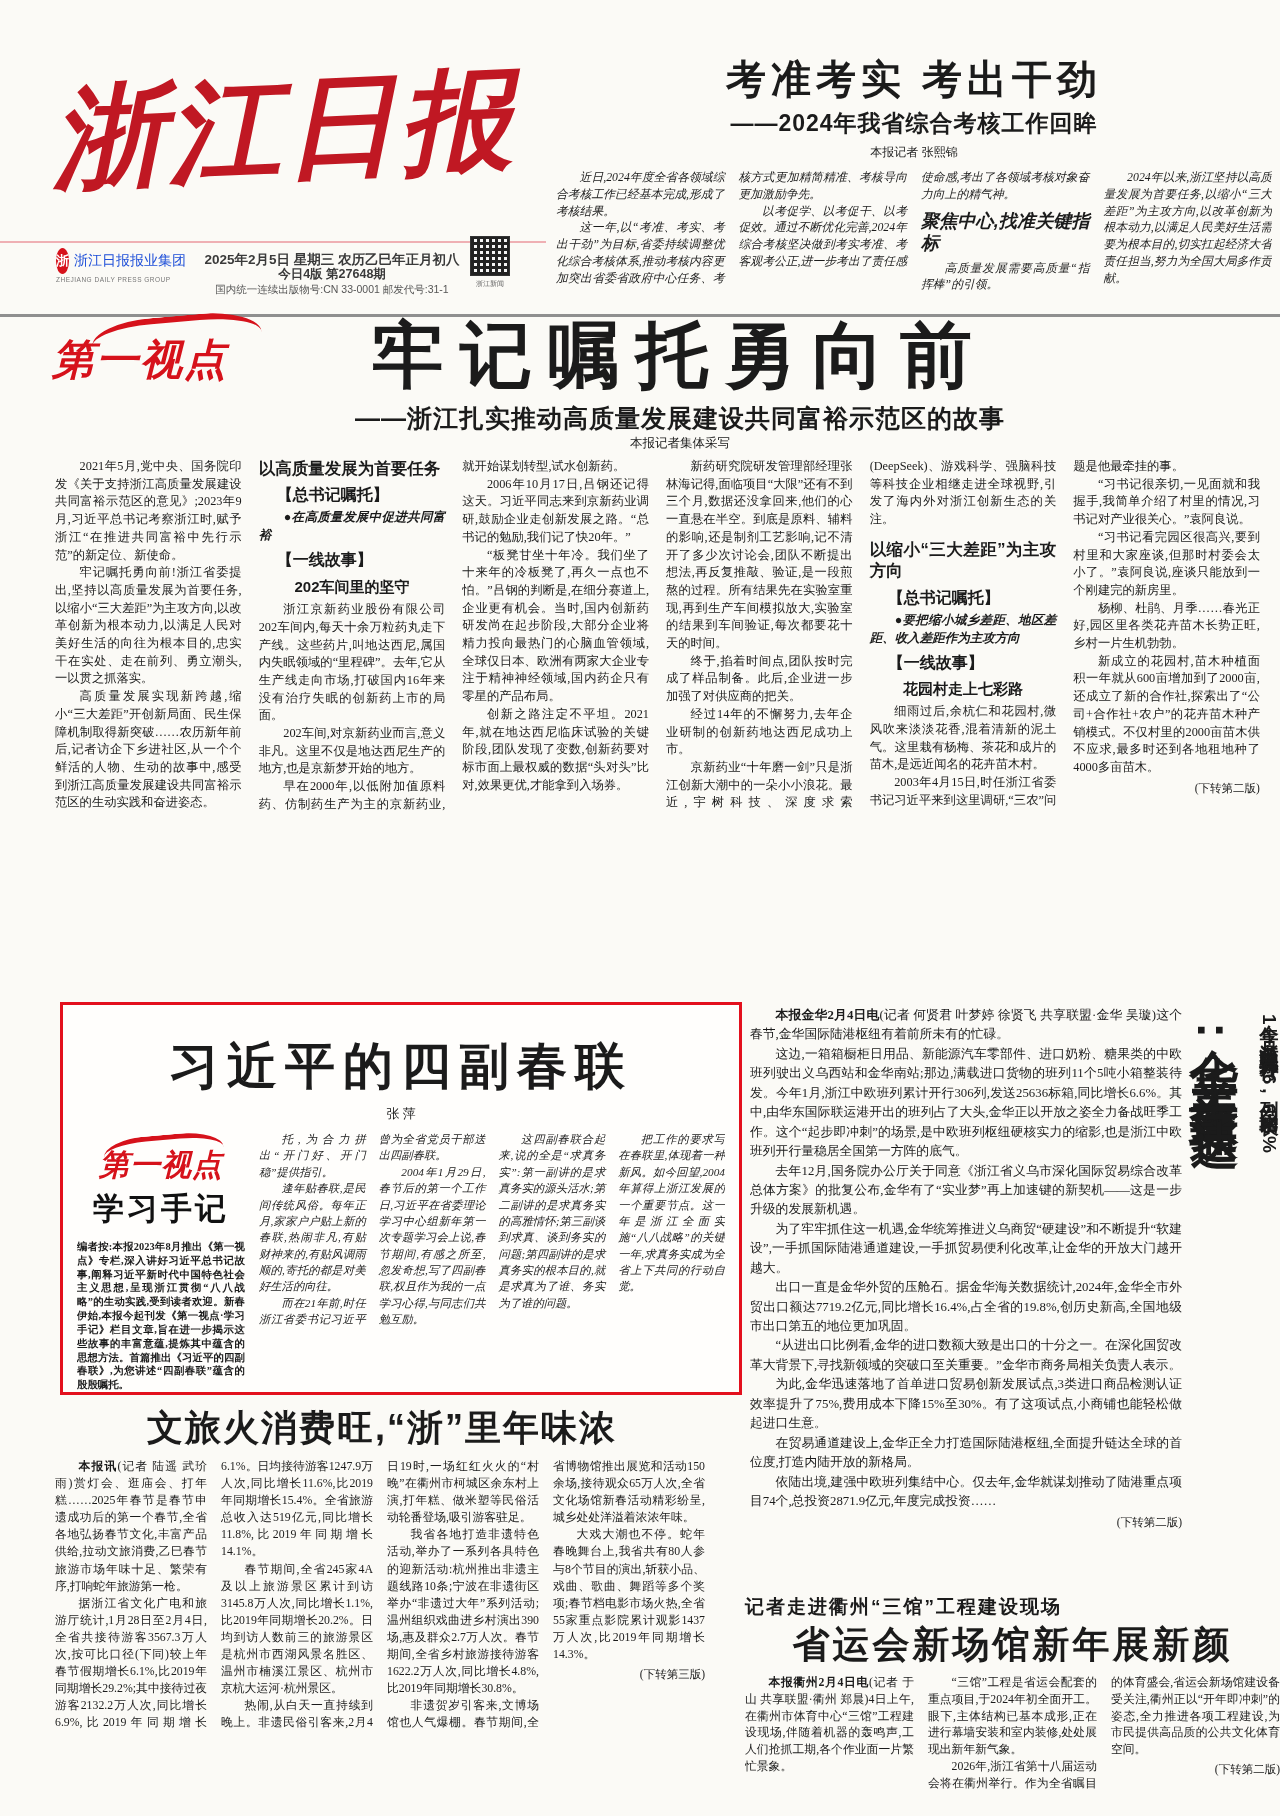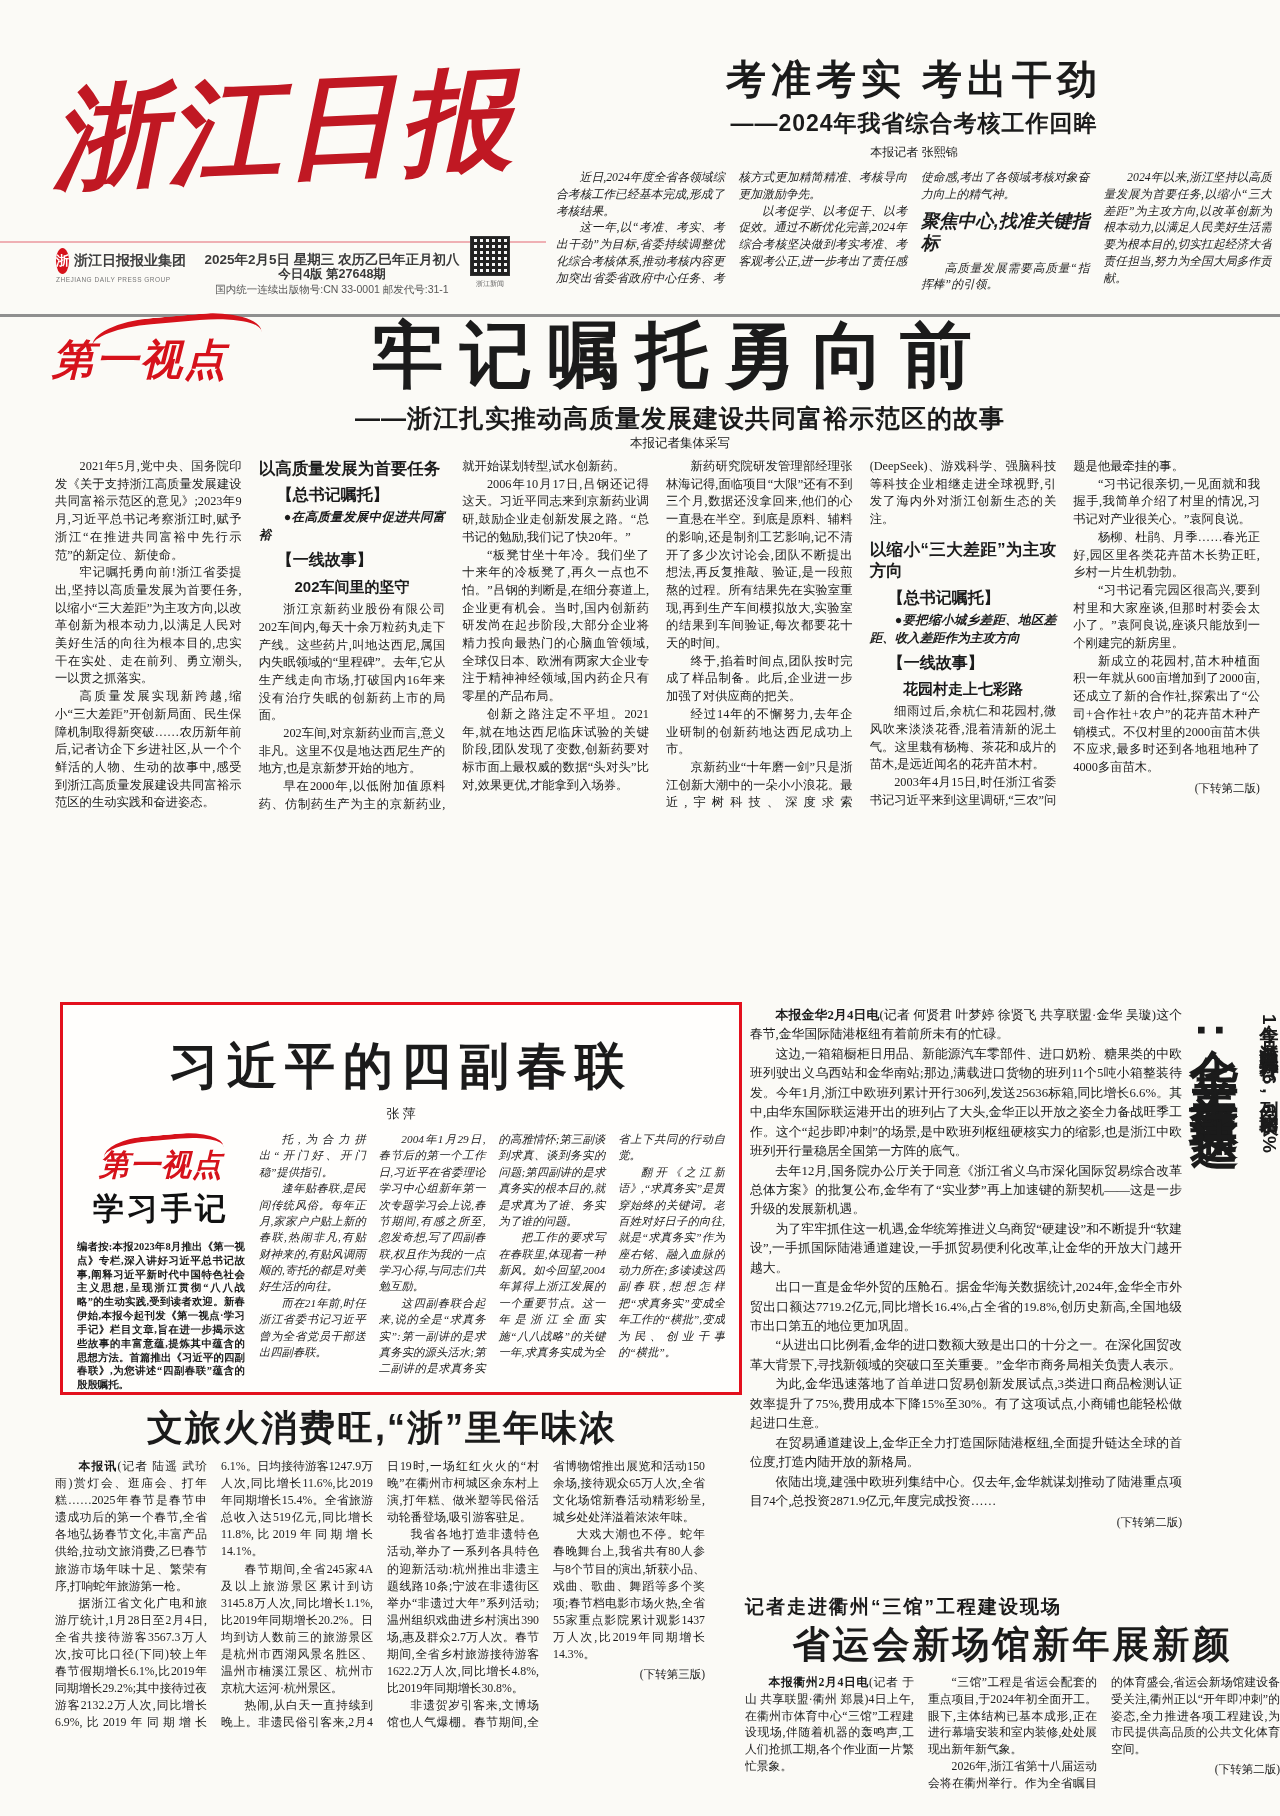--- a/index.html
+++ b/index.html
@@ -18,21 +18,21 @@
     left:52px; top:44px; width:480px; height:180px;
     font-size:112px; font-weight:900; color:#c01823; line-height:170px;
     letter-spacing:4px; transform:rotate(-2.5deg); font-style:italic;
     white-space:nowrap;
   }
   .mast-rule { left:0; top:241px; width:546px; height:2px; background:#efb0b4; }
   .press-group { left:56px; top:248px; width:130px; }
   .pg-row { display:flex; align-items:center; gap:5px; }
   .pg-circle { width:26px; height:26px; border-radius:50%; background:#d6121b; color:#fff;
     font-size:13px; font-weight:bold; display:flex; align-items:center; justify-content:center; }
-  .pg-cn { font-size:14px; font-weight:bold; color:#404040; letter-spacing:0; white-space:nowrap;}
+  .pg-cn { font-size:14px; font-weight:normal; color:#1d4ed8; letter-spacing:0; white-space:nowrap;}
   .pg-en { font-size:6.5px; color:#777; letter-spacing:.5px; margin-top:2px; white-space:nowrap;}
   .dateline { left:172px; top:252px; width:320px; text-align:center; color:#3a3a3a; }
   .dl1 { font-size:13.5px; font-weight:bold; line-height:15px; }
   .dl2 { font-size:12.5px; font-weight:bold; line-height:15px; }
   .dl3 { font-size:10.5px; line-height:14px; color:#555; }
   .qr { left:470px; top:236px; width:40px; height:40px; border:1px solid #333;
     background:
       repeating-linear-gradient(0deg,#222 0 3px,transparent 3px 6px),
       repeating-linear-gradient(90deg,#222 0 3px,#f5f5f5 3px 6px); }
   .qr-caption { left:464px; top:279px; width:52px; font-size:7px; text-align:center; color:#666; }
@@ -190,22 +190,22 @@
       <p class="blk blk-p">经过14年的不懈努力,去年企业研制的创新药地达西尼成功上市。</p>
       <p class="blk blk-p">京新药业“十年磨一剑”只是浙江创新大潮中的一朵小小浪花。最近,宇树科技、深度求索(DeepSeek)、游戏科学、强脑科技等科技企业相继走进全球视野,引发了海内外对浙江创新生态的关注。</p>
       <p class="blk blk-sub2">以缩小“三大差距”为主攻方向</p>
       <p class="blk blk-label">【总书记嘱托】</p>
       <p class="blk blk-quote">●要把缩小城乡差距、地区差距、收入差距作为主攻方向</p>
       <p class="blk blk-label">【一线故事】</p>
       <p class="blk blk-story">花园村走上七彩路</p>
       <p class="blk blk-p">细雨过后,余杭仁和花园村,微风吹来淡淡花香,混着清新的泥土气。这里栽有杨梅、茶花和成片的苗木,是远近闻名的花卉苗木村。</p>
       <p class="blk blk-p">2003年4月15日,时任浙江省委书记习近平来到这里调研,“三农”问题是他最牵挂的事。</p>
       <p class="blk blk-p">“习书记很亲切,一见面就和我握手,我简单介绍了村里的情况,习书记对产业很关心。”袁阿良说。</p>
+      <p class="blk blk-p">“习书记看完园区很高兴,要到村里和大家座谈,但那时村委会太小了。”袁阿良说,座谈只能放到一个刚建完的新房里。</p>
       <p class="blk blk-p">杨柳、杜鹃、月季……春光正好,园区里各类花卉苗木长势正旺,乡村一片生机勃勃。</p>
-      <p class="blk blk-p">“习书记看完园区很高兴,要到村里和大家座谈,但那时村委会太小了。”袁阿良说,座谈只能放到一个刚建完的新房里。</p>
       <p class="blk blk-p">新成立的花园村,苗木种植面积一年就从600亩增加到了2000亩,还成立了新的合作社,探索出了“公司+合作社+农户”的花卉苗木种产销模式。不仅村里的2000亩苗木供不应求,最多时还到各地租地种了4000多亩苗木。</p>
       <p class="blk blk-cont">(下转第二版)</p>
     </div>
 
   <div class="abs redbox">
     <div class="redbox-h">习近平的四副春联</div>
     <div class="redbox-by">张 萍</div>
     <div class="redbox-content">
       <div class="redbox-left">
         <div class="dysd dysd-small">
@@ -215,21 +215,20 @@
         <div class="xxsj">学习手记</div>
         <div class="editor-note">编者按:本报2023年8月推出《第一视点》专栏,深入讲好习近平总书记故事,阐释习近平新时代中国特色社会主义思想,呈现浙江贯彻“八八战略”的生动实践,受到读者欢迎。新春伊始,本报今起刊发《第一视点·学习手记》栏目文章,旨在进一步揭示这些故事的丰富意蕴,提炼其中蕴含的思想方法。首篇推出《习近平的四副春联》,为您讲述“四副春联”蕴含的殷殷嘱托。</div>
       </div>
       <div class="redbox-body body-cols">
           <p class="blk blk-p">托,为合力拼出“开门好、开门稳”提供指引。</p>
           <p class="blk blk-p">逢年贴春联,是民间传统风俗。每年正月,家家户户贴上新的春联,热闹非凡,有贴财神来的,有贴风调雨顺的,寄托的都是对美好生活的向往。</p>
           <p class="blk blk-p">而在21年前,时任浙江省委书记习近平曾为全省党员干部送出四副春联。</p>
           <p class="blk blk-p">2004年1月29日,春节后的第一个工作日,习近平在省委理论学习中心组新年第一次专题学习会上说,春节期间,有感之所至,忽发奇想,写了四副春联,权且作为我的一点学习心得,与同志们共勉互励。</p>
           <p class="blk blk-p">这四副春联合起来,说的全是“求真务实”:第一副讲的是求真务实的源头活水;第二副讲的是求真务实的高雅情怀;第三副谈到求真、谈到务实的问题;第四副讲的是求真务实的根本目的,就是求真为了谁、务实为了谁的问题。</p>
           <p class="blk blk-p">把工作的要求写在春联里,体现着一种新风。如今回望,2004年算得上浙江发展的一个重要节点。这一年是浙江全面实施“八八战略”的关键一年,求真务实成为全省上下共同的行动自觉。</p>
-          <p class="blk blk-p">翻开《之江新语》,“求真务实”是贯穿始终的关键词。老百姓对好日子的向往,就是“求真务实”作为座右铭、融入血脉的动力所在;多读读这四副春联,想想怎样把“求真务实”变成全年工作的“横批”,变成为民、创业干事的“横批”。</p>
         </div>
     </div>
   </div>
 
   <div class="abs jinhua-body body-cols">
       <p class="blk blk-lead"><b>本报金华2月4日电</b>(记者 何贤君 叶梦婷 徐贤飞 共享联盟·金华 吴璇)这个春节,金华国际陆港枢纽有着前所未有的忙碌。</p>
       <p class="blk blk-p">这边,一箱箱橱柜日用品、新能源汽车零部件、进口奶粉、糖果类的中欧班列驶出义乌西站和金华南站;那边,满载进口货物的班列11个5吨小箱整装待发。今年1月,浙江中欧班列累计开行306列,发送25636标箱,同比增长6.6%。其中,由华东国际联运港开出的班列占了大头,金华正以开放之姿全力备战旺季工作。这个“起步即冲刺”的场景,是中欧班列枢纽硬核实力的缩影,也是浙江中欧班列开行量稳居全国第一方阵的底气。</p>
       <p class="blk blk-p">去年12月,国务院办公厅关于同意《浙江省义乌市深化国际贸易综合改革总体方案》的批复公布,金华有了“实业梦”再上加速键的新契机——这是一步升级的发展新机遇。</p>
       <p class="blk blk-p">为了牢牢抓住这一机遇,金华统筹推进义乌商贸“硬建设”和不断提升“软建设”,一手抓国际陆港通道建设,一手抓贸易便利化改革,让金华的开放大门越开越大。</p>
       <p class="blk blk-p">出口一直是金华外贸的压舱石。据金华海关数据统计,2024年,金华全市外贸出口额达7719.2亿元,同比增长16.4%,占全省的19.8%,创历史新高,全国地级市出口第五的地位更加巩固。</p>

